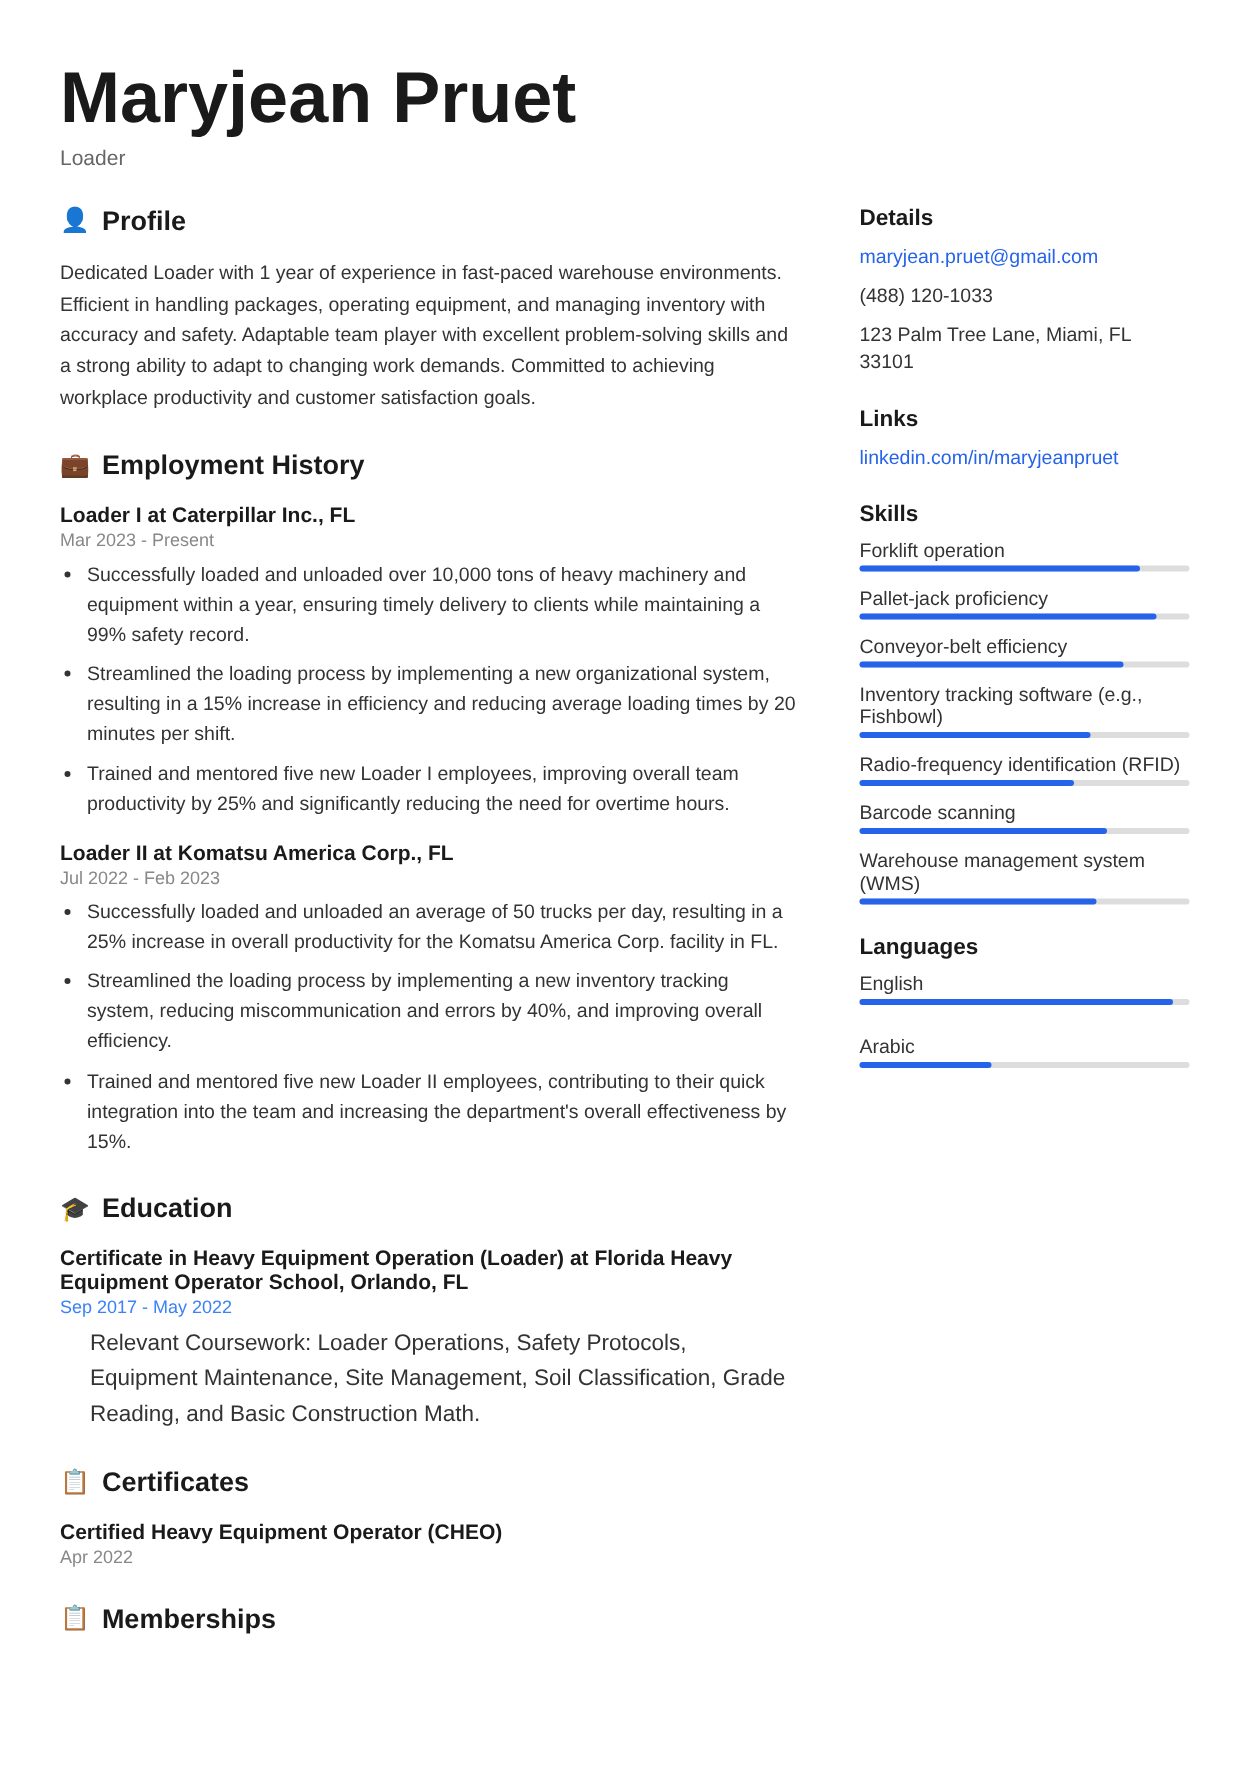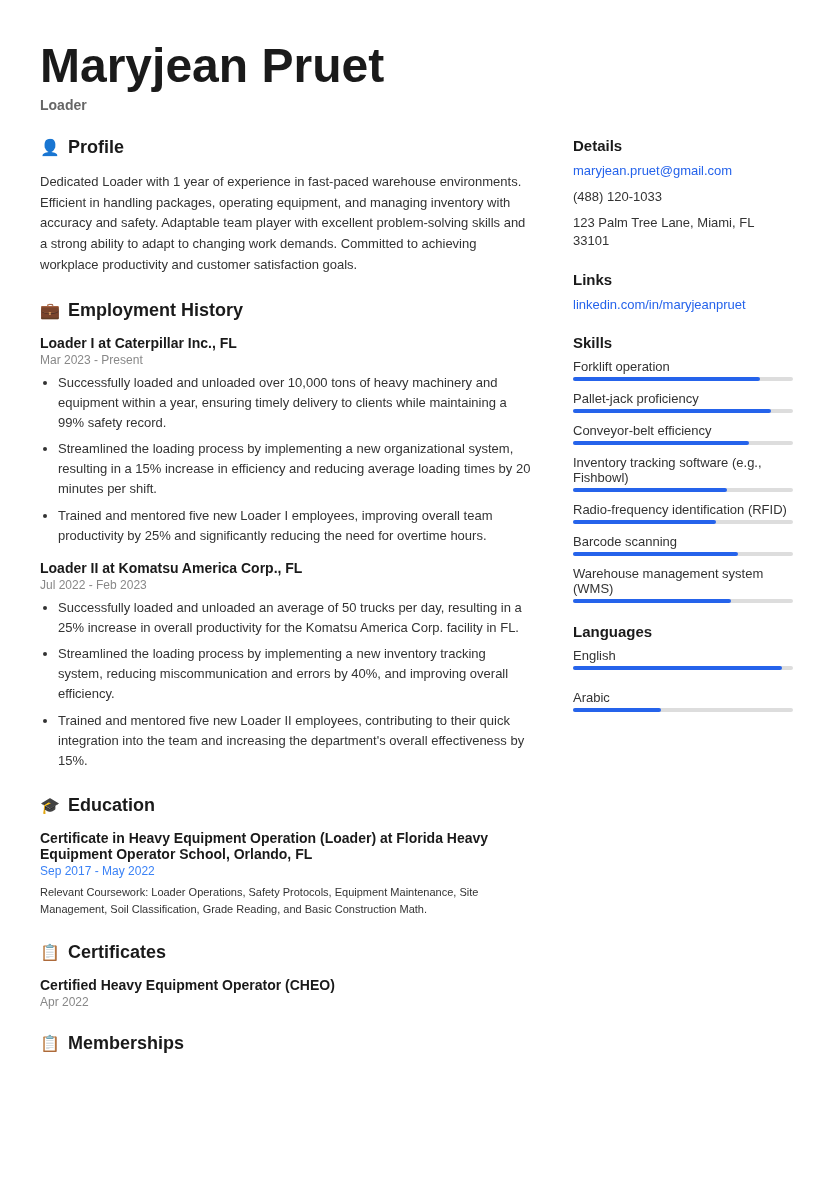--- a/index.html
+++ b/index.html
@@ -16,21 +16,20 @@
       font-size: 48px;
       font-weight: bold;
       color: #1a1a1a;
       line-height: 1.1;
     }
     .header-title {
       font-size: 14px;
       color: #666;
       margin-top: 4px;
       margin-bottom: 24px;
-      font-weight: bold;
     }
     .main-layout {
       display: flex;
       gap: 40px;
     }
     .left-col {
       flex: 1;
       min-width: 0;
     }
     .right-col {
@@ -84,23 +83,24 @@
       font-weight: bold;
       color: #1a1a1a;
       margin-bottom: 2px;
     }
     .edu-dates {
       font-size: 12px;
       color: #3b82f6;
       margin-bottom: 6px;
     }
     .edu-coursework {
-      font-size: 11px;
+      font-size: 15px;
       color: #333;
       line-height: 1.55;
+      margin-left: 20px;
     }
     .cert-title {
       font-size: 14px;
       font-weight: bold;
       color: #1a1a1a;
       margin-bottom: 2px;
     }
     .cert-dates {
       font-size: 12px;
       color: #888;

